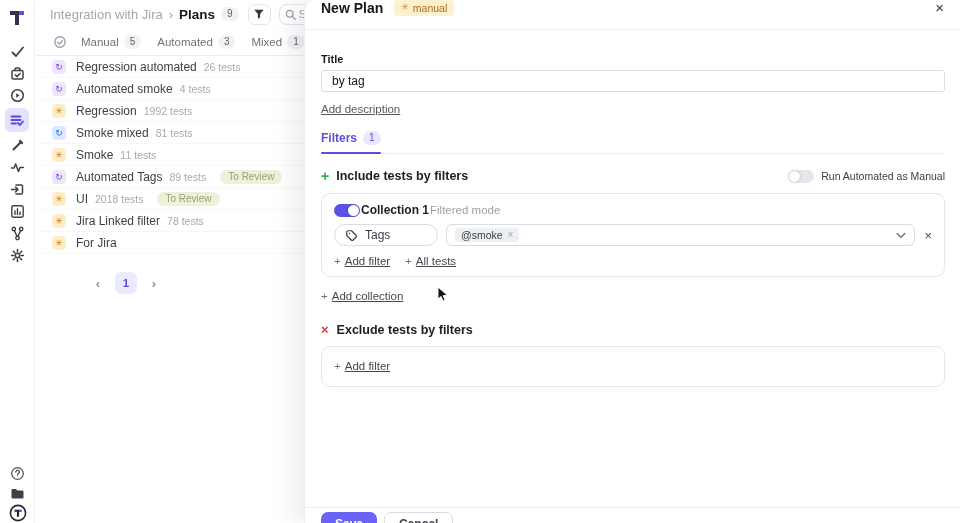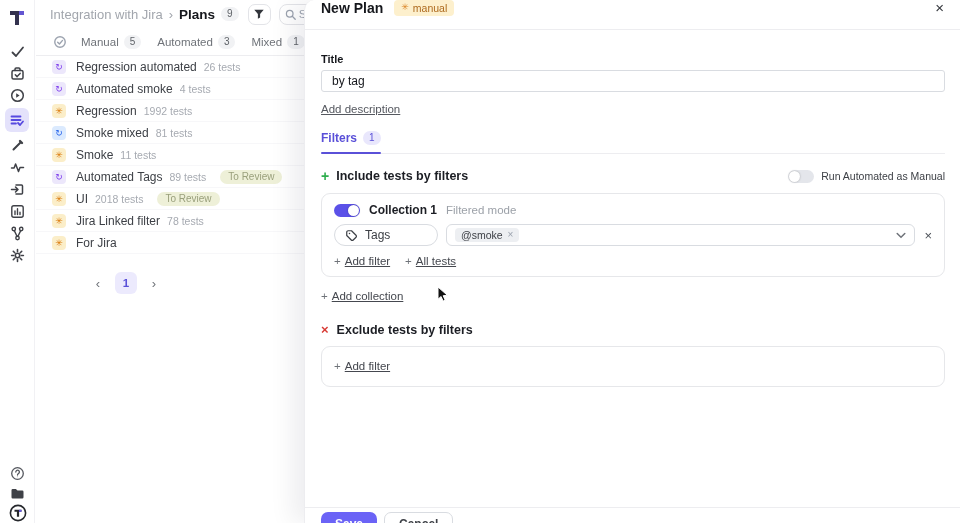--- a/index.html
+++ b/index.html
@@ -93,21 +93,21 @@
   .run-lbl { font-size:10.5px; color:#3d4046; }
 
   .toggle { width:26px; height:13px; border-radius:7px; background:#e4e6eb; position:relative;
     flex:0 0 auto; cursor:pointer; }
   .toggle::after { content:""; position:absolute; width:11px; height:11px; border-radius:50%;
     background:#fff; top:1px; left:1px; box-shadow:0 0 2px rgba(0,0,0,.3); }
   .toggle.on { background:#5b51e8; }
   .toggle.on::after { left:auto; right:1px; }
 
   .card { margin-top:9px; border:1px solid #e6e7ea; border-radius:9px; padding:9px 12px; }
-  .col-head { display:flex; align-items:center; gap:9px; }
+  .col-head { display:flex; align-items:center; gap:1px; }
   .col-name { font-size:12px; font-weight:700; color:#1c1e24; }
   .col-mode { font-size:11.5px; color:#9ca1a8; }
   .col-controls { margin-top:7px; display:flex; align-items:center; }
   .tags-btn { height:22px; width:104px; border:1px solid #d9dce1; border-radius:11px;
     display:flex; align-items:center; gap:7px; padding:0 10px; font-size:12px; color:#3d4046; cursor:pointer; }
   .combo { flex:1; margin-left:8px; height:22px; border:1px solid #d9dce1; border-radius:6px;
     display:flex; align-items:center; padding:0 8px; cursor:text; }
   .chip { background:#edeff2; border-radius:4px; font-size:10.5px; color:#3d4046;
     padding:2px 6px; display:flex; align-items:center; gap:5px; line-height:1; }
   .chip .chip-x { color:#9ca3af; cursor:pointer; font-size:10px; }

